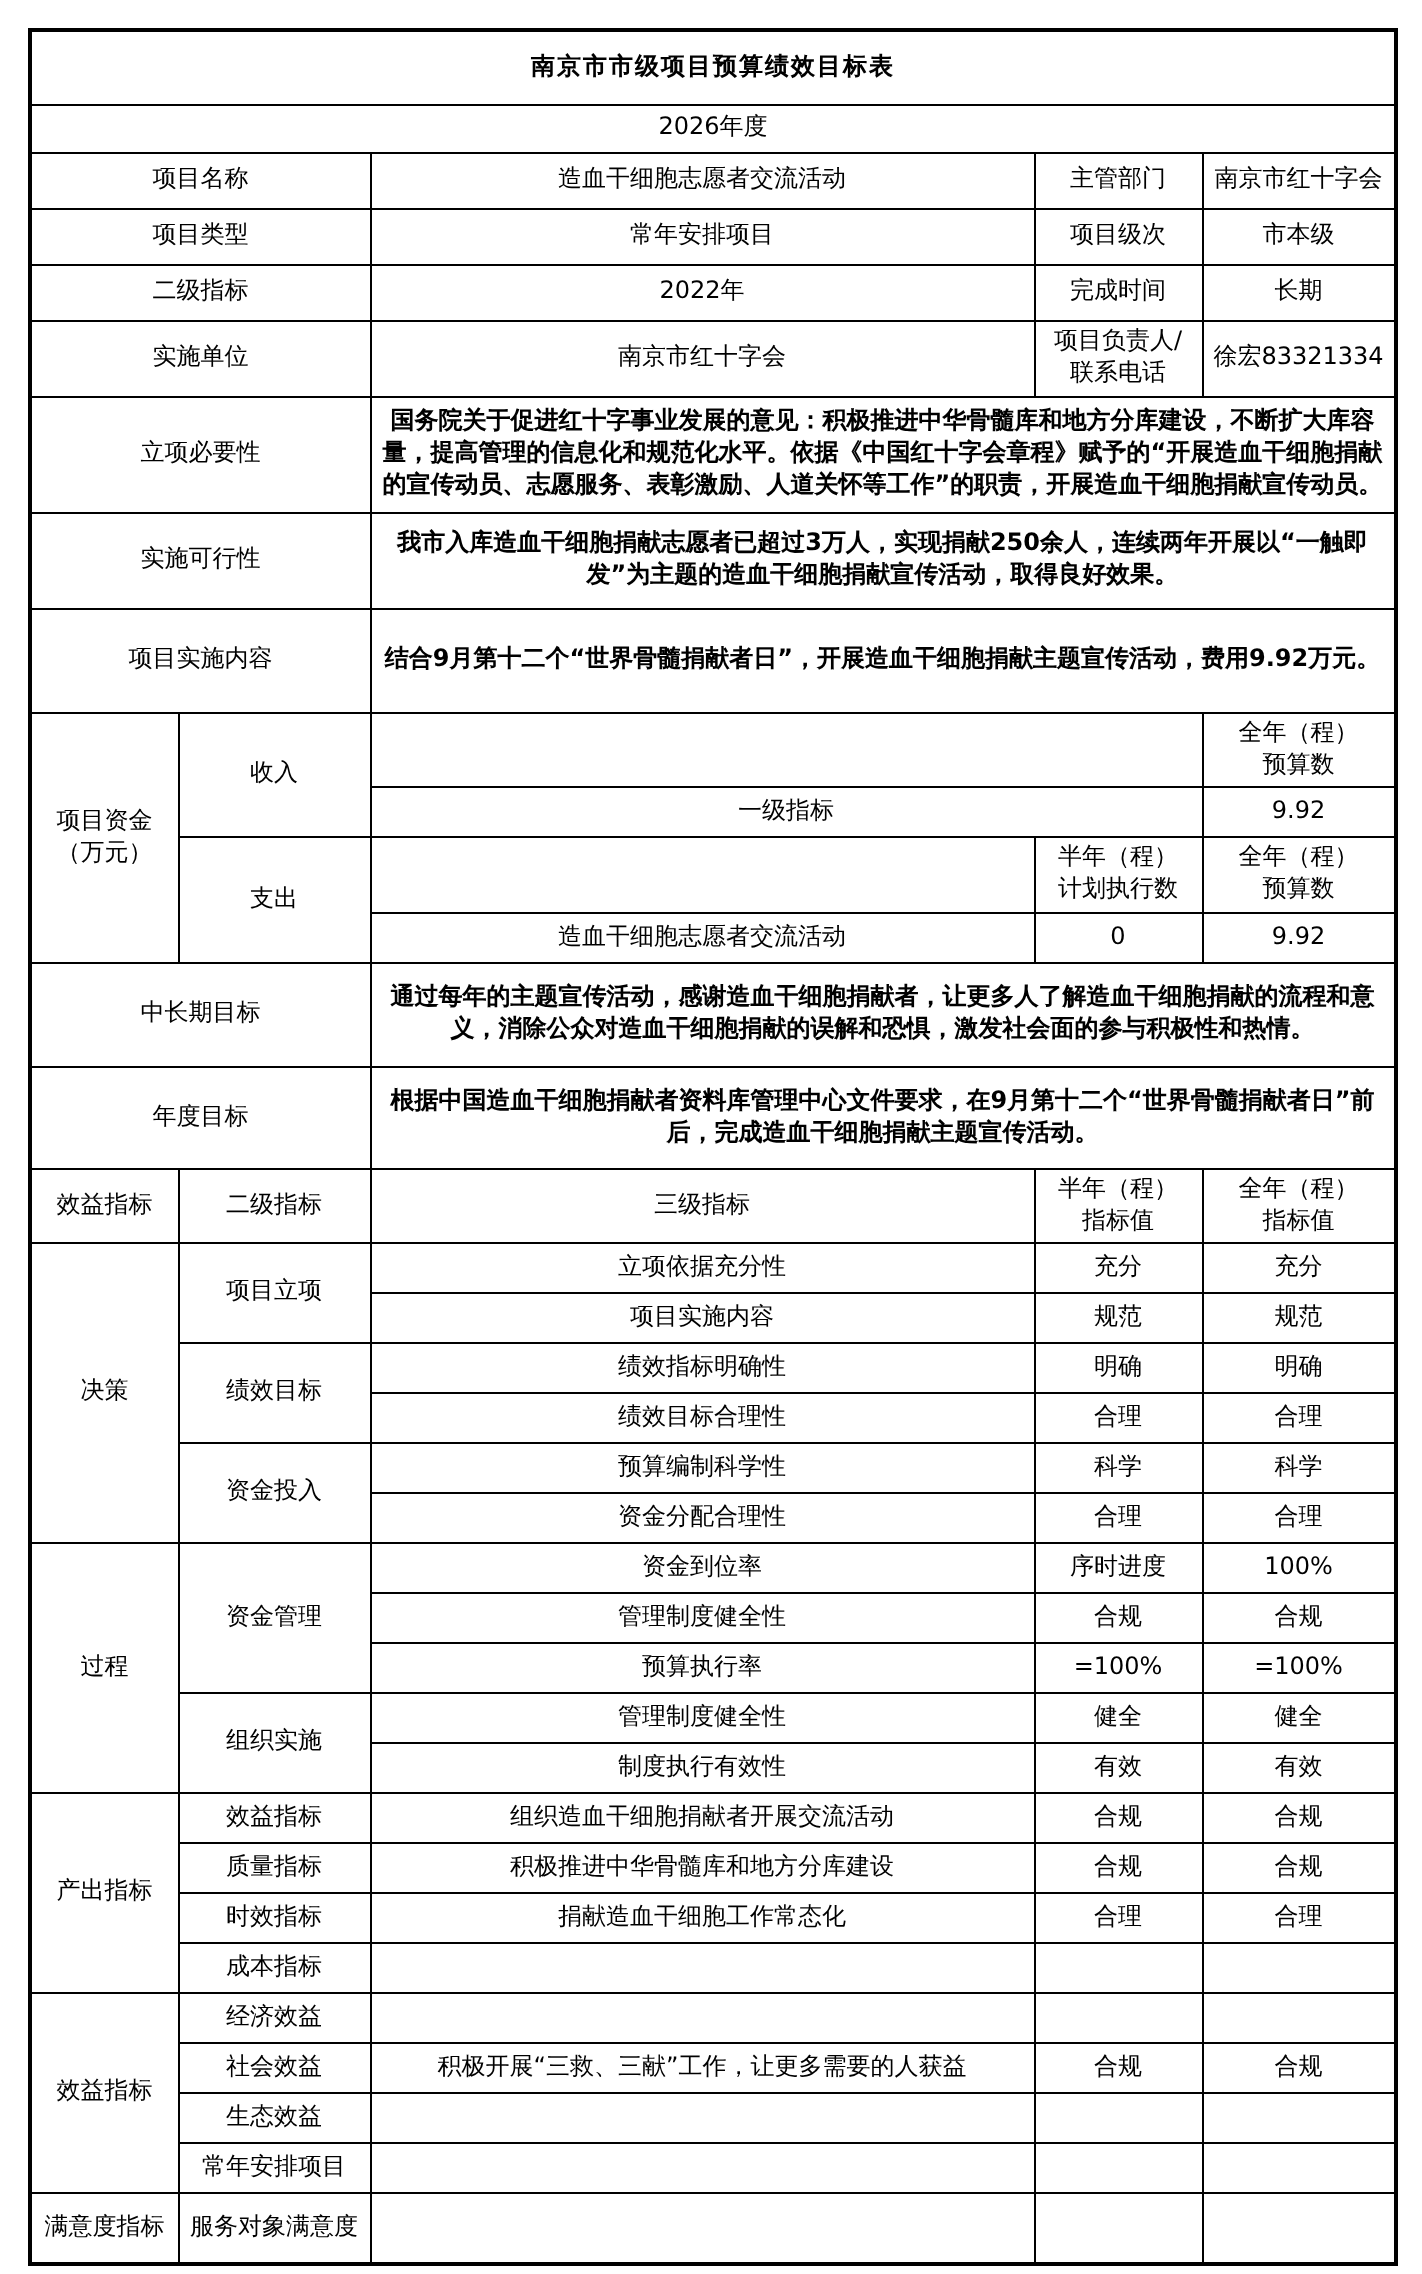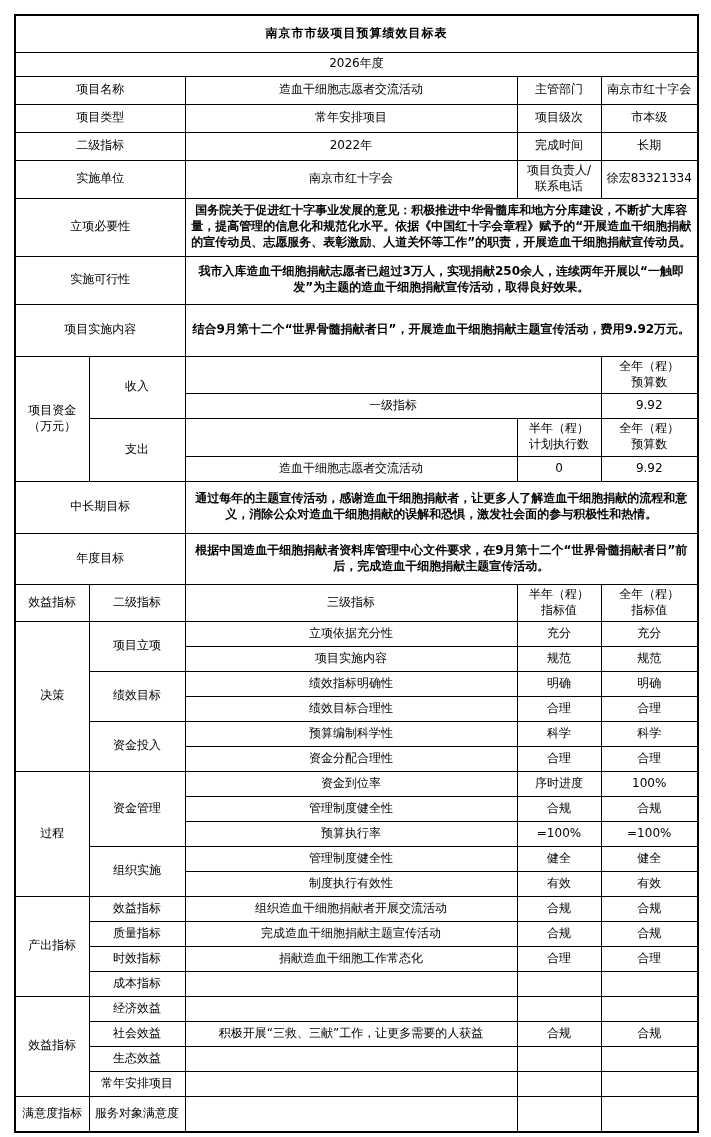--- a/index.html
+++ b/index.html
@@ -211,21 +211,21 @@
 
       <tr style="height:25px">
         <td rowspan="4">产出指标</td>
         <td>效益指标</td>
         <td>组织造血干细胞捐献者开展交流活动</td>
         <td>合规</td>
         <td>合规</td>
       </tr>
       <tr style="height:25px">
         <td>质量指标</td>
-        <td>完成造血干细胞捐献主题宣传活动</td>
+        <td>积极推进中华骨髓库和地方分库建设</td>
         <td>合规</td>
         <td>合规</td>
       </tr>
       <tr style="height:25px">
         <td>时效指标</td>
         <td>捐献造血干细胞工作常态化</td>
         <td>合理</td>
         <td>合理</td>
       </tr>
       <tr style="height:25px">

